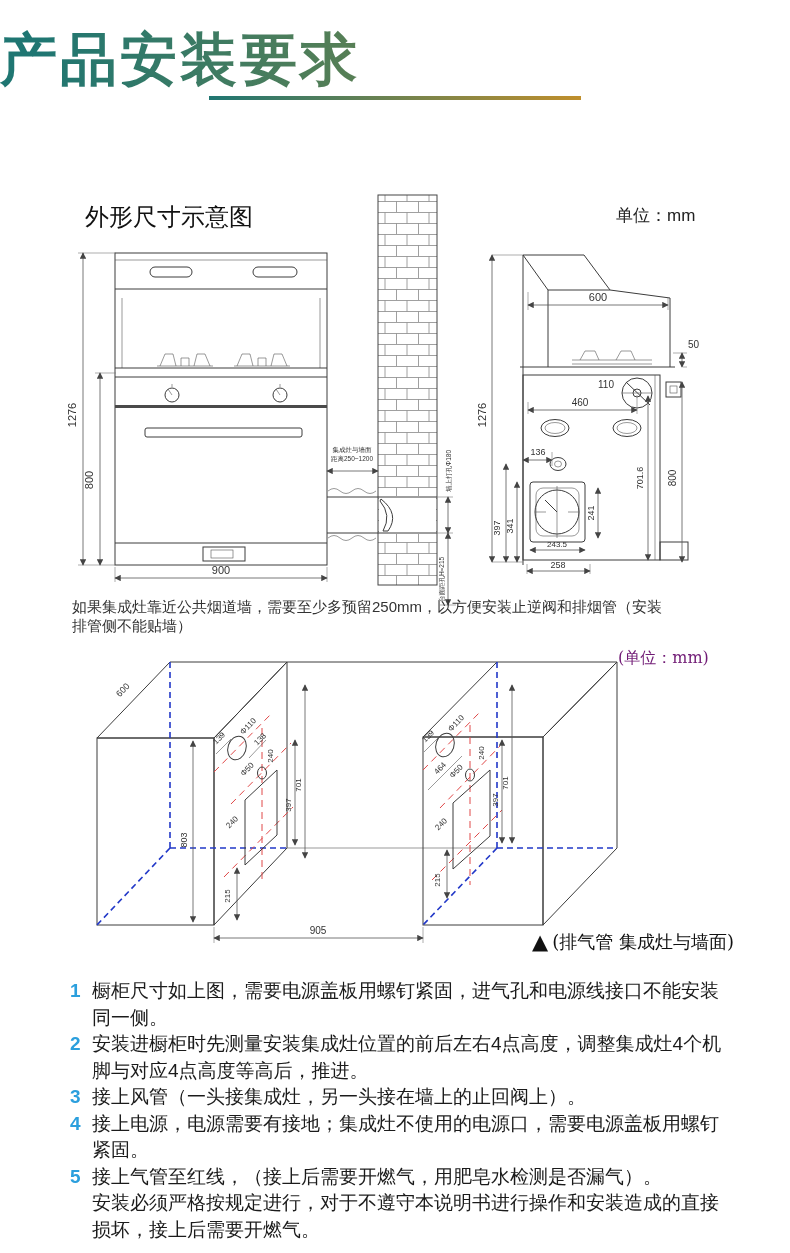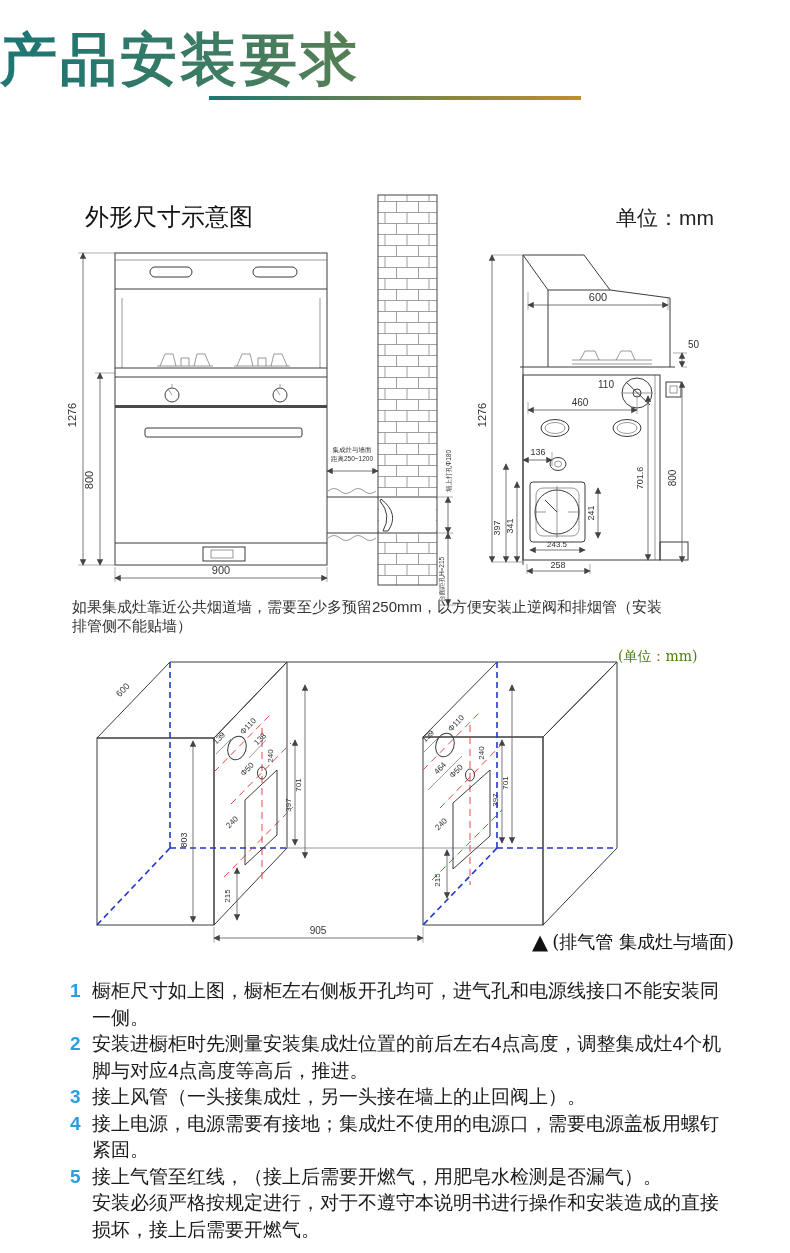--- a/index.html
+++ b/index.html
@@ -7,29 +7,29 @@
           font-family:"Liberation Sans", sans-serif; }
 
   .main-title { position:absolute; top:22px; left:0; width:790px; 
     font-size:57px; font-weight:bold; letter-spacing:3px; color:#27756f;
     background:linear-gradient(90deg,#1f7672 5%,#577f55 45%,#9b8a3c 70%,#c08f2c 95%);
     -webkit-background-clip:text; background-clip:text; -webkit-text-fill-color:transparent; }
   .title-underline { position:absolute; top:96px; left:209px; width:372px; height:4px;
     background:linear-gradient(90deg,#1f7672,#c08f2c); }
 
   .section-heading { position:absolute; top:201px; left:85px; font-size:24px; font-weight:normal; color:#111; }
-  .unit-label { position:absolute; top:204px; left:616px; font-size:21px; color:#222; }
+  .unit-label { position:absolute; top:204px; left:616px; font-size:17px; color:#222; }
 
   .tech-svg { position:absolute; top:190px; left:0; }
   .iso-svg  { position:absolute; top:640px; left:0; }
 
   .pre-note { position:absolute; top:598px; left:72px; width:600px; font-size:15px; color:#333; }
 
   .iso-unit { position:absolute; top:648px; left:618px; font-family:"DejaVu Serif", serif;
-    font-size:14px; color:#4d7c0f; }
+    font-size:16px; color:#701a75; }
   .iso-caption { position:absolute; top:930px; left:532px; font-family:"DejaVu Serif", serif;
     font-size:18px; color:#111; display:flex; align-items:center; gap:4px; }
   .iso-caption .tri { font-size:21px; line-height:18px; font-family:"DejaVu Sans", sans-serif; }
 
   .instructions { position:absolute; top:978px; left:70px; width:660px; }
   .inst-item { display:flex; align-items:flex-start; font-size:19px; line-height:26.5px; color:#1b1b1b; }
   .inst-num { flex:none; width:22px; font-weight:bold; color:#2b9fdd; }
   .inst-text { flex:1; }
   .inst-text p { margin:0; }
 
@@ -291,21 +291,21 @@
   <div class="iso-unit">(单位：mm)</div>
   <div class="iso-caption">
     <span class="tri">▲</span>
     <span>(排气管 集成灶与墙面)</span>
   </div>
 
   <div class="instructions">
     <div class="inst-item">
       <span class="inst-num">1</span>
       <div class="inst-text">
-          <p>橱柜尺寸如上图，橱柜左右侧板开孔均可，进气孔和电源线接口不能安装同一侧。</p>
+          <p>橱柜尺寸如上图，需要电源盖板用螺钉紧固，进气孔和电源线接口不能安装同一侧。</p>
         </div>
     </div>
     <div class="inst-item">
       <span class="inst-num">2</span>
       <div class="inst-text">
           <p>安装进橱柜时先测量安装集成灶位置的前后左右4点高度，调整集成灶4个机脚与对应4点高度等高后，推进。</p>
         </div>
     </div>
     <div class="inst-item">
       <span class="inst-num">3</span>

